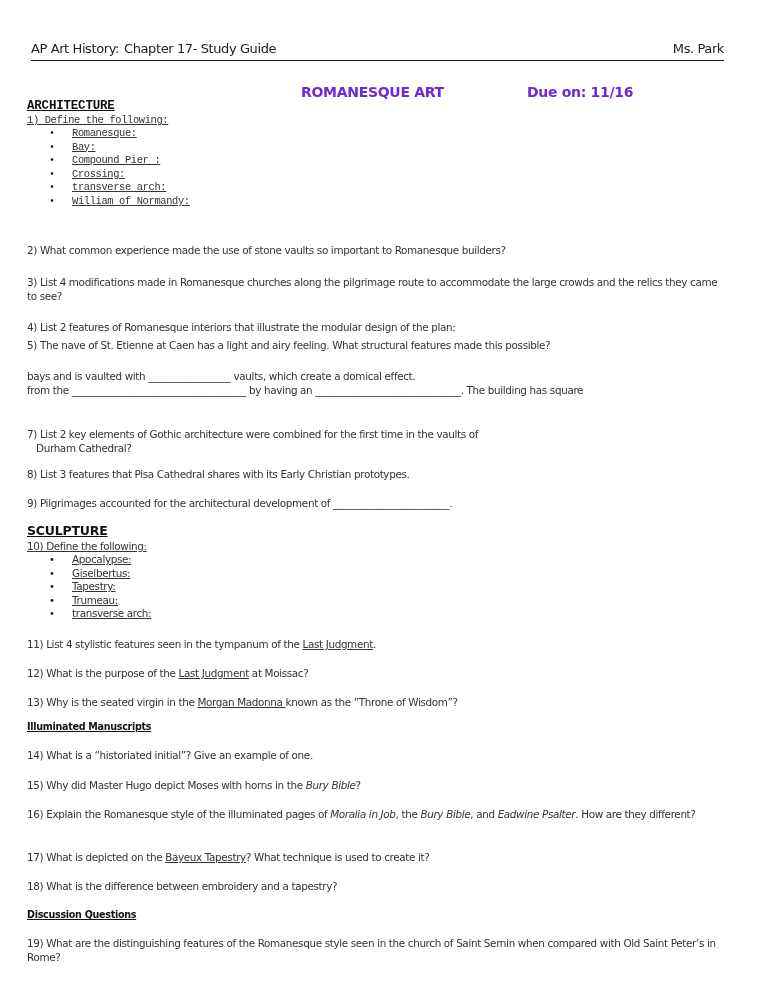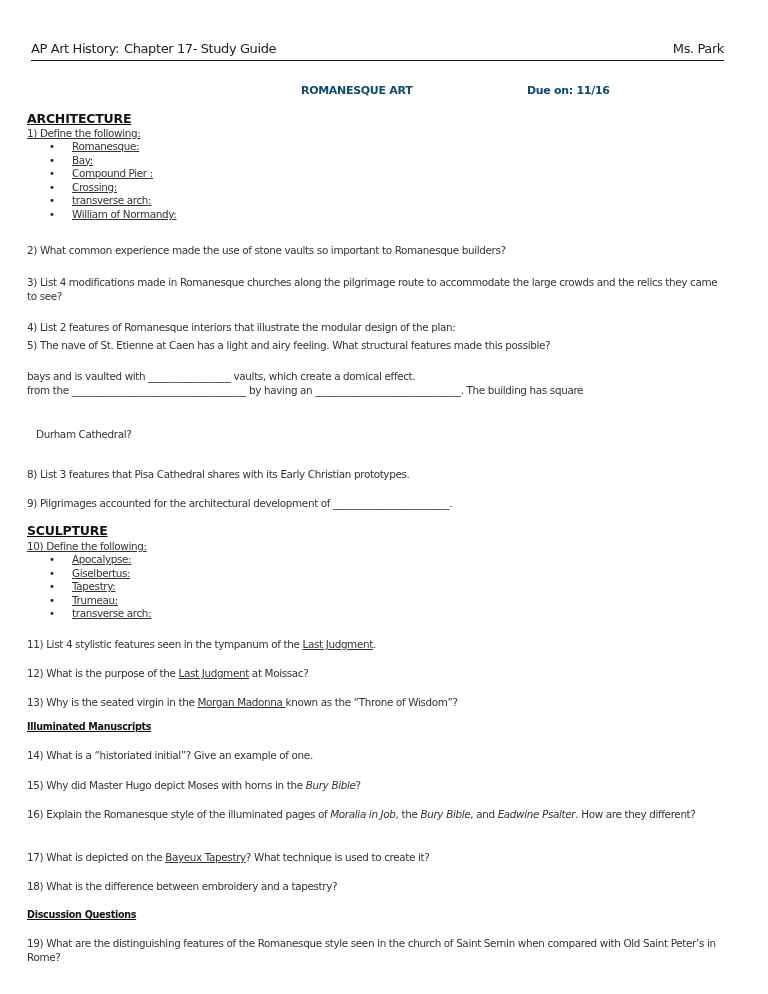--- a/index.html
+++ b/index.html
@@ -10,22 +10,22 @@
   .hdr {
     position: absolute; left: 31px; top: 41px; width: 693px;
     border-bottom: 1px solid #0f172a; height: 19px;
     font-size: 13px; letter-spacing: -0.4px; color: #222;
   }
   .hdr span { position: absolute; top: 0; white-space: nowrap; }
   .hdr .h1 { left: 0; }
   .hdr .h2 { left: 93px; }
   .hdr .h3 { right: 0; }
   .title {
-    position: absolute; top: 84px; font-weight: bold; font-size: 11px;
-    letter-spacing: -0.3px; color: #0c4a6e; white-space: nowrap;
+    position: absolute; top: 84px; font-weight: bold; font-size: 14px;
+    letter-spacing: -0.3px; color: #6d28d9; white-space: nowrap;
   }
   .t1 { left: 301px; }
   .t2 { left: 527px; }
   .blk { position: absolute; left: 27px; font-size: 10.4px; line-height: 14px; letter-spacing: -0.35px; color: #333; }
   .sec { font-weight: bold; text-decoration: underline; font-size: 12.5px; color: #111; letter-spacing: -0.2px; }
   .sub { font-weight: bold; text-decoration: underline; font-size: 9.6px; color: #111; letter-spacing: -0.3px; }
   .ul { text-decoration: underline; }
   ul.bul { margin: 0; padding: 0; list-style: none; }
   ul.bul li { position: relative; padding-left: 45px; line-height: 13.6px; }
   ul.bul li::before { content: "•"; position: absolute; left: 22px; top: 0; font-size: 10px; color: #222; }
@@ -37,21 +37,21 @@
 
 <div class="hdr">
   <span class="h1">AP Art History:</span>
   <span class="h2">Chapter 17- Study Guide</span>
   <span class="h3">Ms. Park</span>
 </div>
 
 <div class="title t1">ROMANESQUE ART</div>
 <div class="title t2">Due on: 11/16</div>
 
-<div class="blk" style="top:112px;">
+<div class="blk" style="top:99px;font-family:Liberation Mono, monospace;">
   <div class="sec">ARCHITECTURE</div>
   <div class="ul" style="margin-top:0;">1) Define the following:</div>
   <ul class="bul">
     <li><span class="ul">Romanesque:</span></li>
     <li><span class="ul">Bay:</span></li>
     <li><span class="ul">Compound Pier :</span></li>
     <li><span class="ul">Crossing:</span></li>
     <li><span class="ul">transverse arch:</span></li>
     <li><span class="ul">William of Normandy:</span></li>
   </ul>
@@ -61,20 +61,21 @@
 <div class="blk q" style="top:275px;">3) List 4 modifications made in Romanesque churches along the pilgrimage route to accommodate the large crowds and the relics they came to see?</div>
 <div class="blk q" style="top:320px;">4) List 2 features of Romanesque interiors that illustrate the modular design of the plan:</div>
 <div class="blk q" style="top:338px;">5) The nave of St. Etienne at Caen has a light and airy feeling. What structural features made this possible?</div>
 
 <div class="blk q" style="top:369px; white-space:nowrap;">
   <div>bays and is vaulted with _________________ vaults, which create a domical effect.</div>
   <div>from the  ____________________________________ by having an ______________________________. The building has square</div>
 </div>
 
 <div class="blk q" style="top:427px;">
+  <div>7) List 2 key elements of Gothic architecture were combined for the first time in the vaults of</div>
   <div style="padding-left:9px;">Durham Cathedral?</div>
 </div>
 
 <div class="blk q" style="top:467px;">8) List 3 features that Pisa Cathedral shares with its Early Christian prototypes.</div>
 <div class="blk q" style="top:496px;">9) Pilgrimages accounted for the architectural development of ________________________.</div>
 
 <div class="blk" style="top:524px;">
   <div class="sec">SCULPTURE</div>
   <div class="ul" style="margin-top:1px;">10) Define the following:</div>
   <ul class="bul">

